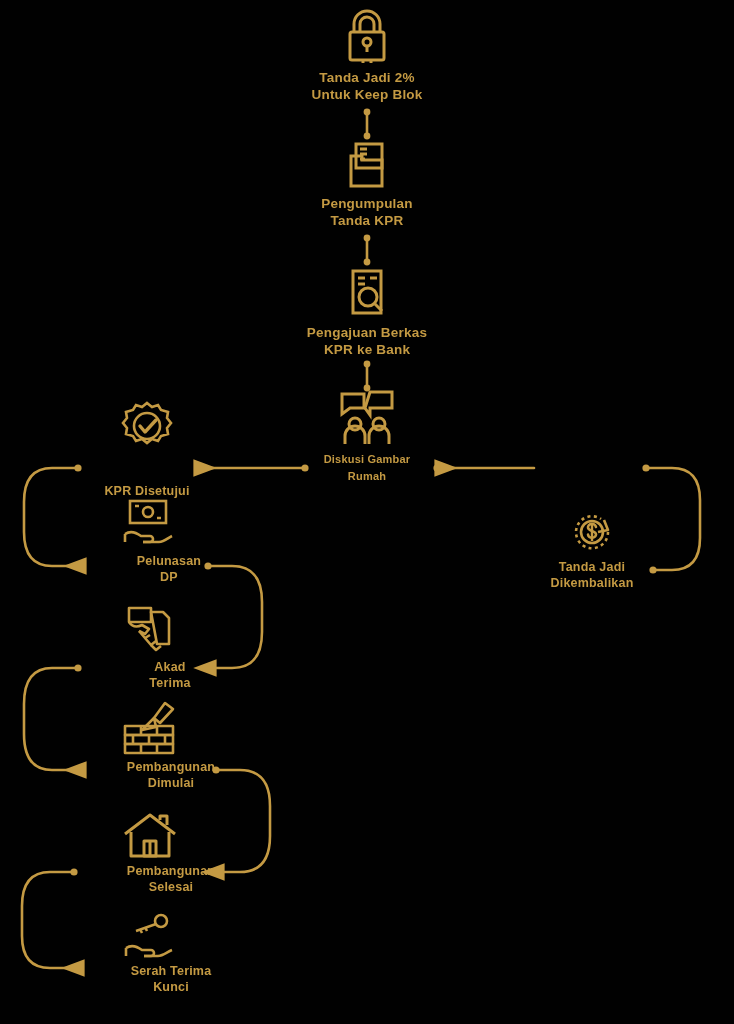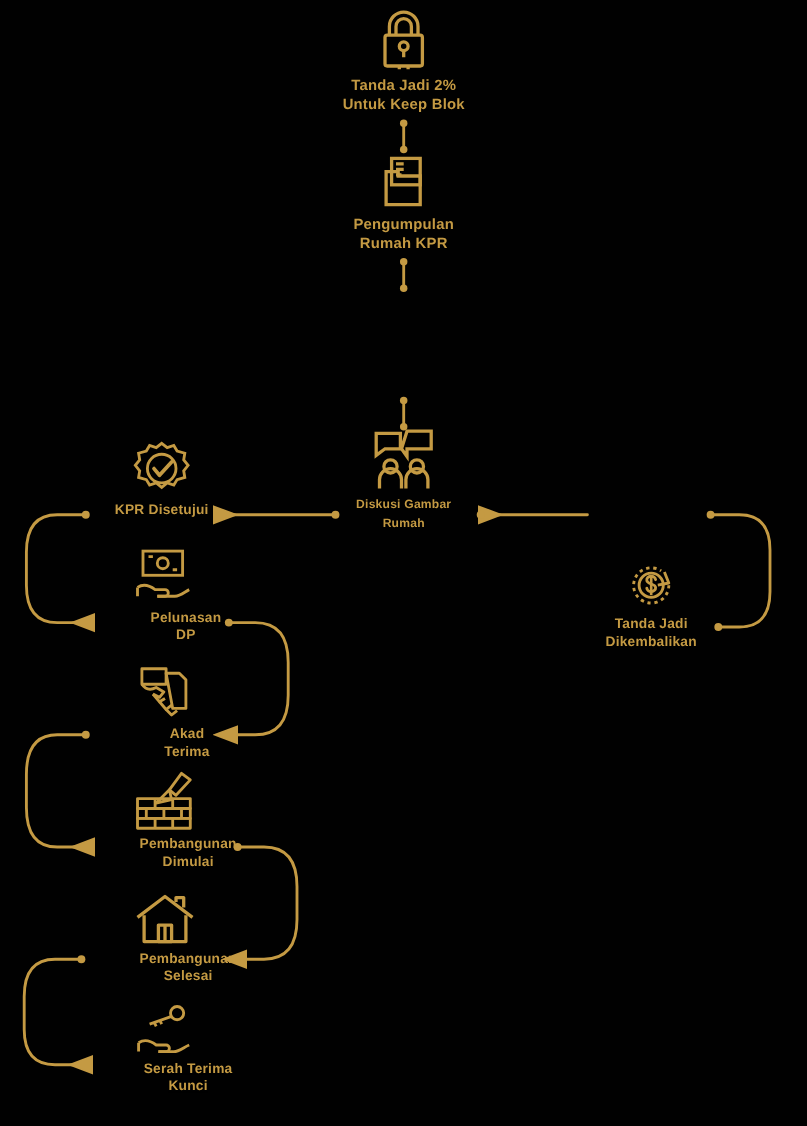--- a/index.html
+++ b/index.html
@@ -119,40 +119,52 @@
 
   <div class="node n-top" style="left:287px;top:140px;width:160px;">
     <span class="ico">
       <svg width="50" height="52" viewBox="0 0 50 52" fill="none" stroke="#c49a43" stroke-width="3">
         <rect x="14" y="4" width="26" height="24"></rect>
         <path d="M18,9 h7 M18,14 h7 M18,19 h5"></path>
         <path d="M9,16 h11 v4 h20 v26 h-31 z"></path>
       </svg>
     </span>
     <div class="lbl">Pengumpulan
-Rumah KPR</div>
-  </div>
-
+Tanda KPR</div>
+  </div>
+
+  <div class="node n-top" style="left:282px;top:265px;width:170px;">
+    <span class="ico">
+      <svg width="54" height="56" viewBox="0 0 54 56" fill="none" stroke="#c49a43" stroke-width="3">
+        <path d="M13,6 h28 v42 h-28 z"></path>
+        <path d="M18,13 h7 M30,13 h7 M18,19 h7"></path>
+        <circle cx="28" cy="32" r="9" fill="#000"></circle>
+        <path d="M35,39 l7,7"></path>
+      </svg>
+    </span>
+    <div class="lbl">Pengajuan Berkas
+KPR ke Bank</div>
+  </div>
 
   <div class="node n-mid" style="left:292px;top:390px;width:150px;">
     <span class="ico">
       <svg width="62" height="58" viewBox="0 0 62 58" fill="none" stroke="#c49a43" stroke-width="3">
         <path d="M6,4 h22 v14 h-14 l-8,6 v-6 z"></path>
         <path d="M34,2 h22 v16 h-22 l0,7 l-5,-7 z"></path>
         <circle cx="19" cy="34" r="6"></circle>
         <path d="M9,54 v-8 a10,10 0 0,1 20,0 v8"></path>
         <circle cx="43" cy="34" r="6"></circle>
         <path d="M33,54 v-8 a10,10 0 0,1 20,0 v8"></path>
       </svg>
     </span>
     <div class="lbl">Diskusi Gambar
 Rumah</div>
   </div>
 
-  <div class="node n-branch" style="left:92px;top:400px;width:110px;">
+  <div class="node n-branch" style="left:92px;top:400px;width:110px;gap:28px;">
     <span class="ico">
       <svg width="52" height="52" viewBox="0 0 52 52" fill="none" stroke="#c49a43" stroke-width="2.6">
         <path d="M26,3 l5,4 l6,-2 l3,5 l7,2 l-1,6 l4,5 l-4,5 l1,6 l-7,2 l-3,5 l-6,-2 l-5,4 l-5,-4 l-6,2 l-3,-5 l-7,-2 l1,-6 l-4,-5 l4,-5 l-1,-6 l7,-2 l3,-5 l6,2 z"></path>
         <circle cx="26" cy="26" r="13"></circle>
         <path d="M19,26 l5,6 l11,-12" stroke-width="3.4" stroke-linecap="round" stroke-linejoin="round"></path>
       </svg>
     </span>
     <div class="lbl">KPR Disetujui</div>
   </div>
 

